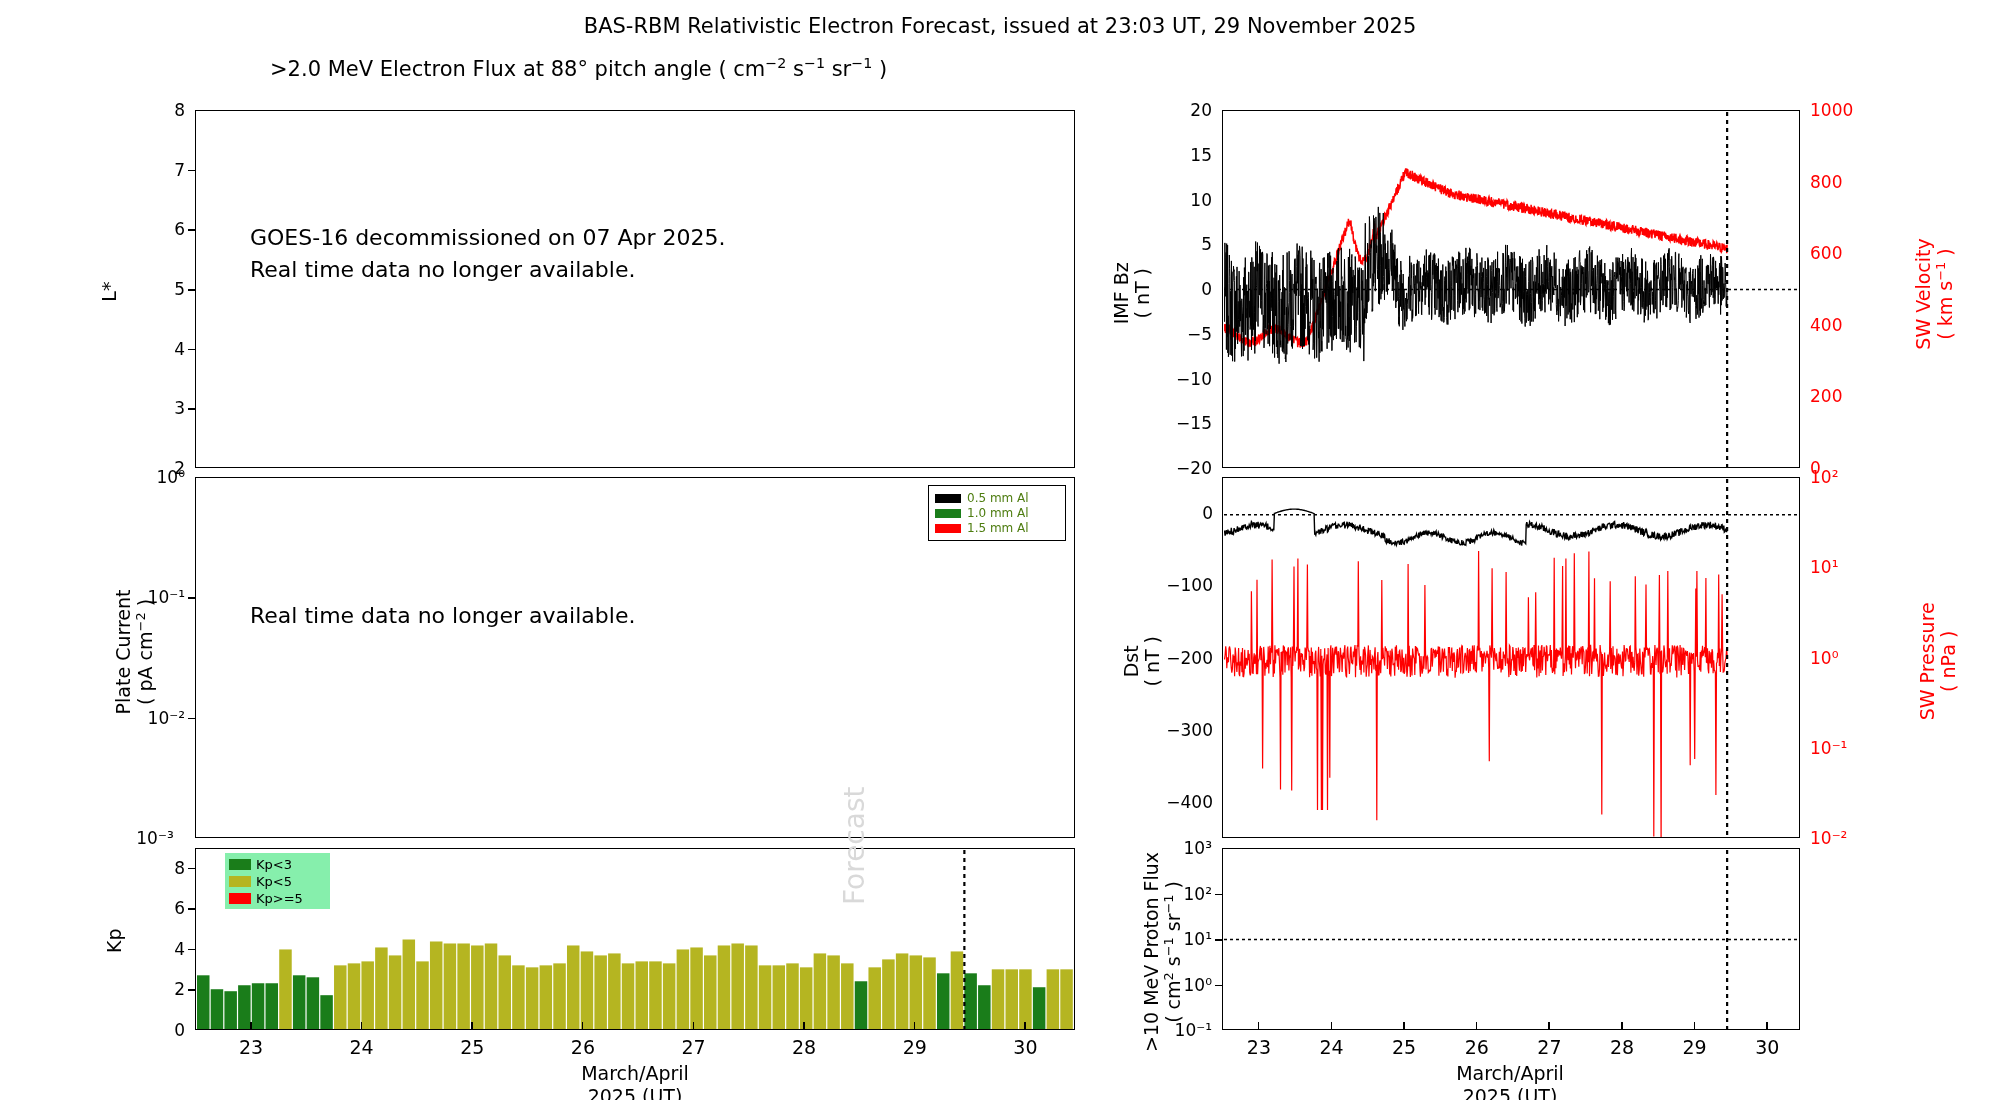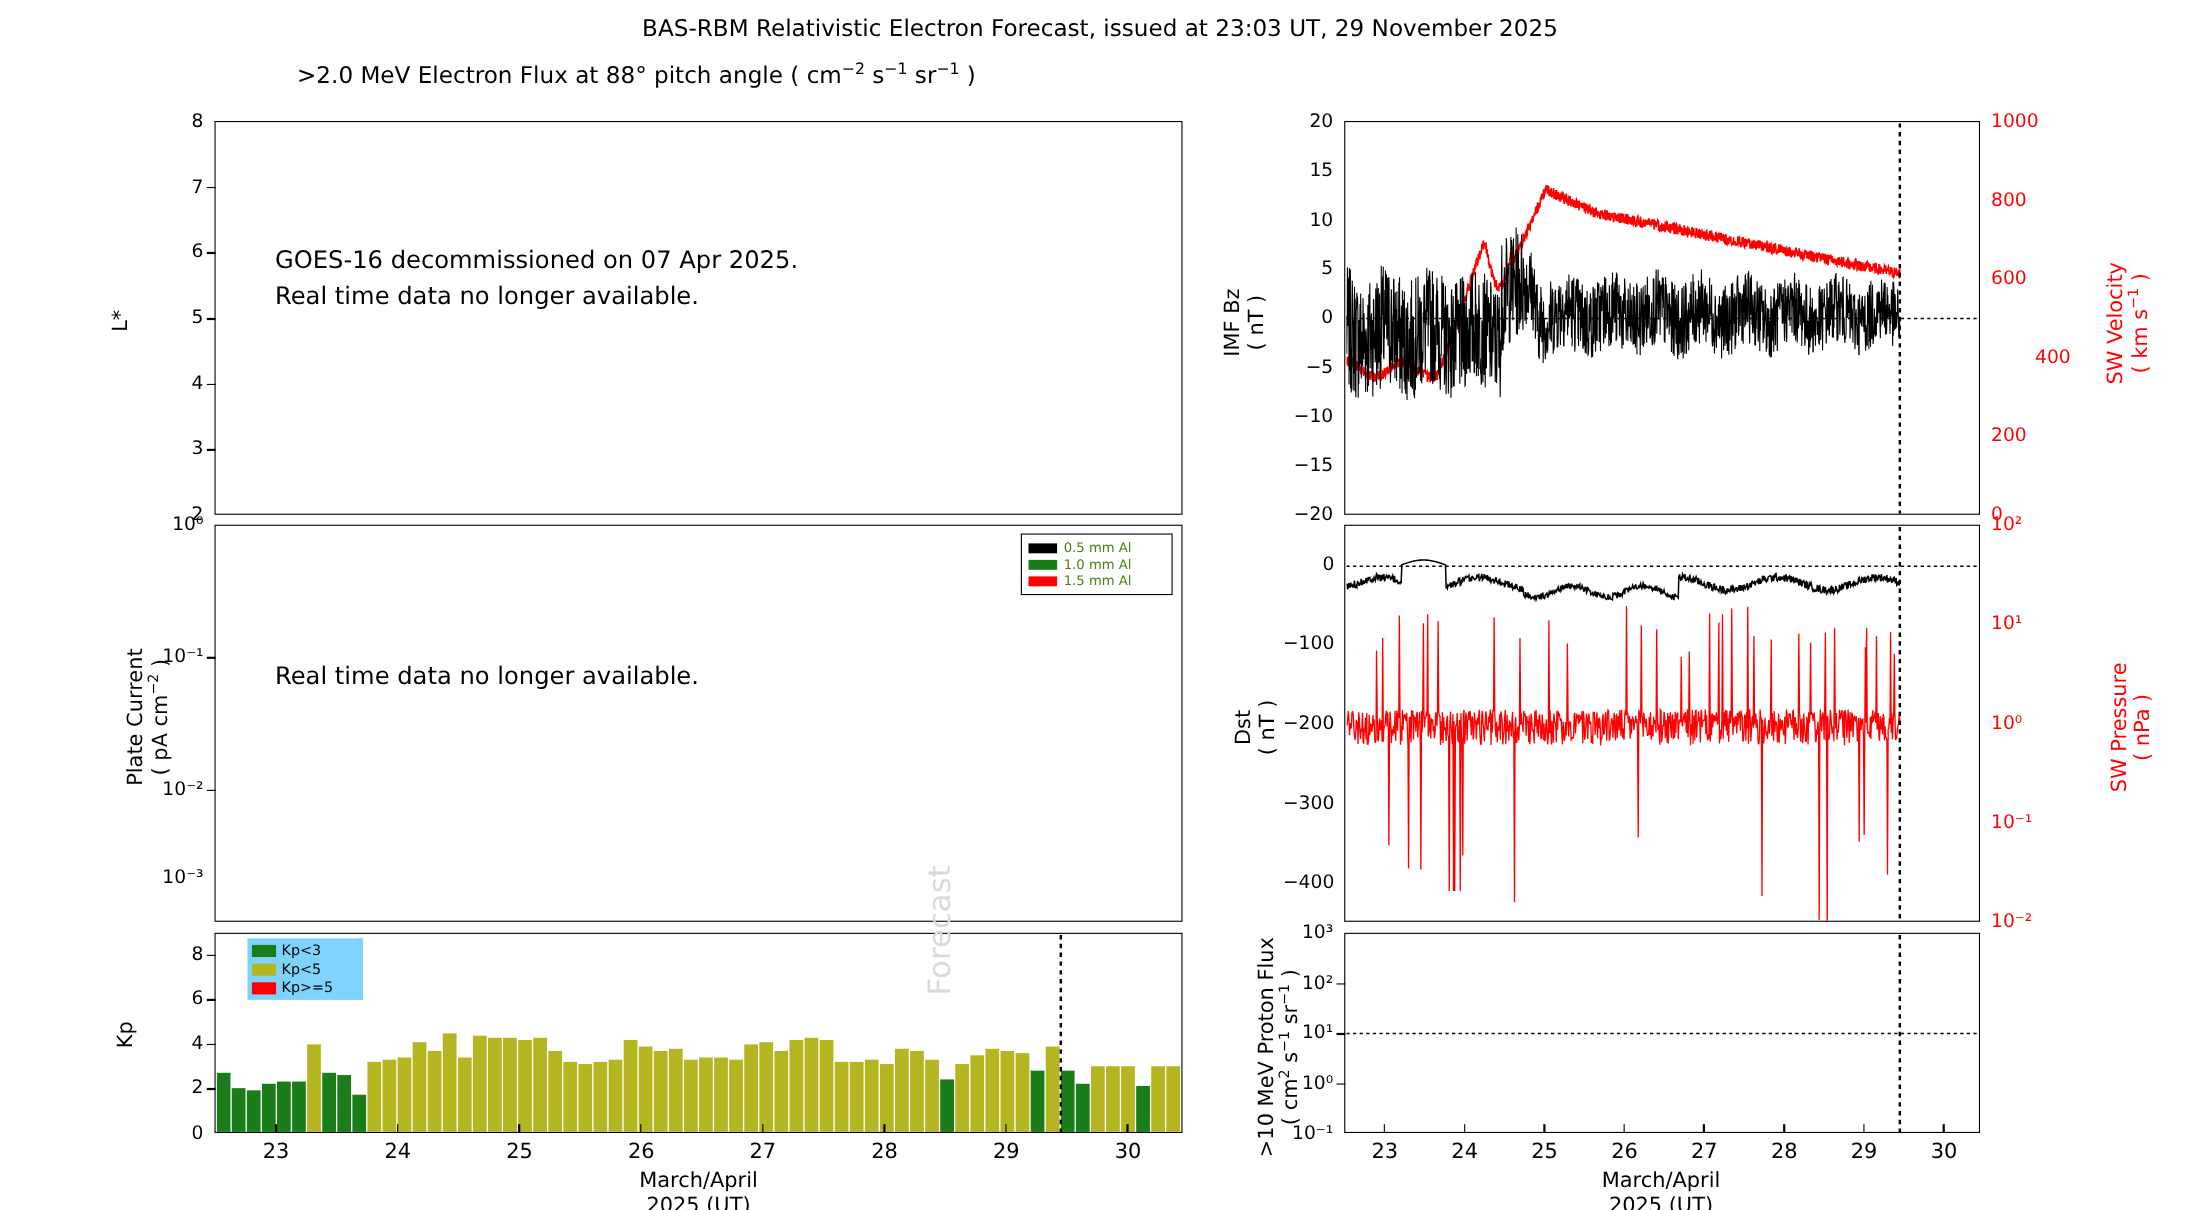--- a/index.html
+++ b/index.html
@@ -15,21 +15,21 @@
   .tickL{position:absolute;font-size:17px;color:#000;text-align:right;white-space:nowrap;transform:translateY(-50%);}
   .tickR{position:absolute;font-size:17px;color:#f00;text-align:left;white-space:nowrap;transform:translateY(-50%);}
   .tickX{position:absolute;font-size:19px;color:#000;text-align:center;white-space:nowrap;transform:translateX(-50%);}
   .tk{position:absolute;background:#000;}
   .msg{position:absolute;font-size:22px;color:#000;line-height:1.45;white-space:nowrap;}
   .xcap{position:absolute;font-size:19px;color:#000;text-align:center;line-height:1.2;white-space:nowrap;transform:translateX(-50%);}
   .legend{position:absolute;box-sizing:border-box;border:1px solid #000;background:#fff;padding:4px 6px;}
   .legrow{display:flex;align-items:center;height:14px;margin:1px 0;}
   .swatch{width:26px;height:9px;margin-right:6px;display:inline-block;}
   .legtxt{font-size:12px;color:#4d7c0f;white-space:nowrap;}
-  .legend2{position:absolute;box-sizing:border-box;background:#7dd3fc;padding:2px 4px;}
+  .legend2{position:absolute;box-sizing:border-box;background:#86efac;padding:2px 4px;}
   .legrow2{display:flex;align-items:center;height:16px;margin:1px 0;}
   .swatch2{width:22px;height:11px;margin-right:5px;display:inline-block;}
   .legtxt2{font-size:13px;color:#000;white-space:nowrap;}
   .watermark{position:absolute;font-size:28px;color:#d9d9d9;white-space:nowrap;}
   svg{display:block;}
 </style>
 </head>
 <body>
 
 <div class="page">
@@ -58,21 +58,21 @@
   <div class="msg" style="left:250px;top:222px;">
     <div>GOES-16 decommissioned on 07 Apr 2025.</div>
     <div>Real time data no longer available.</div>
   </div>
 
   <div class="panel" style="left:195px;top:477px;width:880px;height:361px;"></div>
 
   <div class="tickL" style="left:125px;top:477px;width:60px;">10⁰</div>
   <div class="tickL" style="left:125px;top:597.3px;width:60px;">10⁻¹</div>
   <div class="tickL" style="left:125px;top:717.7px;width:60px;">10⁻²</div>
-  <div class="tickL" style="left:125px;top:798px;width:60px;">10⁻³</div>
+  <div class="tickL" style="left:125px;top:838px;width:60px;text-align:center;">10⁻³</div>
   <div class="tk" style="left:188px;top:597.3px;width:8px;height:1.6px;"></div>
   <div class="tk" style="left:188px;top:717.7px;width:8px;height:1.6px;"></div>
 
   <div class="ylab rot" style="left:25px;top:630px;width:220px;">
     <div>Plate Current</div>
     <div><span>( pA cm</span><sup>−2</sup><span> )</span></div>
   </div>
 
   <div class="msg" style="left:250px;top:600px;">
     <div>Real time data no longer available.</div>
@@ -224,21 +224,21 @@
   <div class="tickL" style="left:1160px;top:244.3px;width:52px;">5</div>
   <div class="tickL" style="left:1160px;top:289px;width:52px;">0</div>
   <div class="tickL" style="left:1160px;top:333.8px;width:52px;">−5</div>
   <div class="tickL" style="left:1160px;top:378.5px;width:52px;">−10</div>
   <div class="tickL" style="left:1160px;top:423.3px;width:52px;">−15</div>
   <div class="tickL" style="left:1160px;top:468px;width:52px;">−20</div>
 
   <div class="tickR" style="left:1810px;top:110px;">1000</div>
   <div class="tickR" style="left:1810px;top:181.6px;">800</div>
   <div class="tickR" style="left:1810px;top:253.2px;">600</div>
-  <div class="tickR" style="left:1850px;top:324.8px;">400</div>
+  <div class="tickR" style="left:1810px;top:324.8px;">400</div>
   <div class="tickR" style="left:1810px;top:396.4px;">200</div>
   <div class="tickR" style="left:1810px;top:468px;">0</div>
 
   <div class="ylab rot" style="left:1072px;top:272px;width:120px;">
     <div>IMF Bz</div>
     <div>( nT )</div>
   </div>
   <div class="ylab rot" style="left:1845px;top:272px;width:180px;color:#f00;">
     <div>SW Velocity</div>
     <div><span>( km s</span><sup>−1</sup><span> )</span></div>

